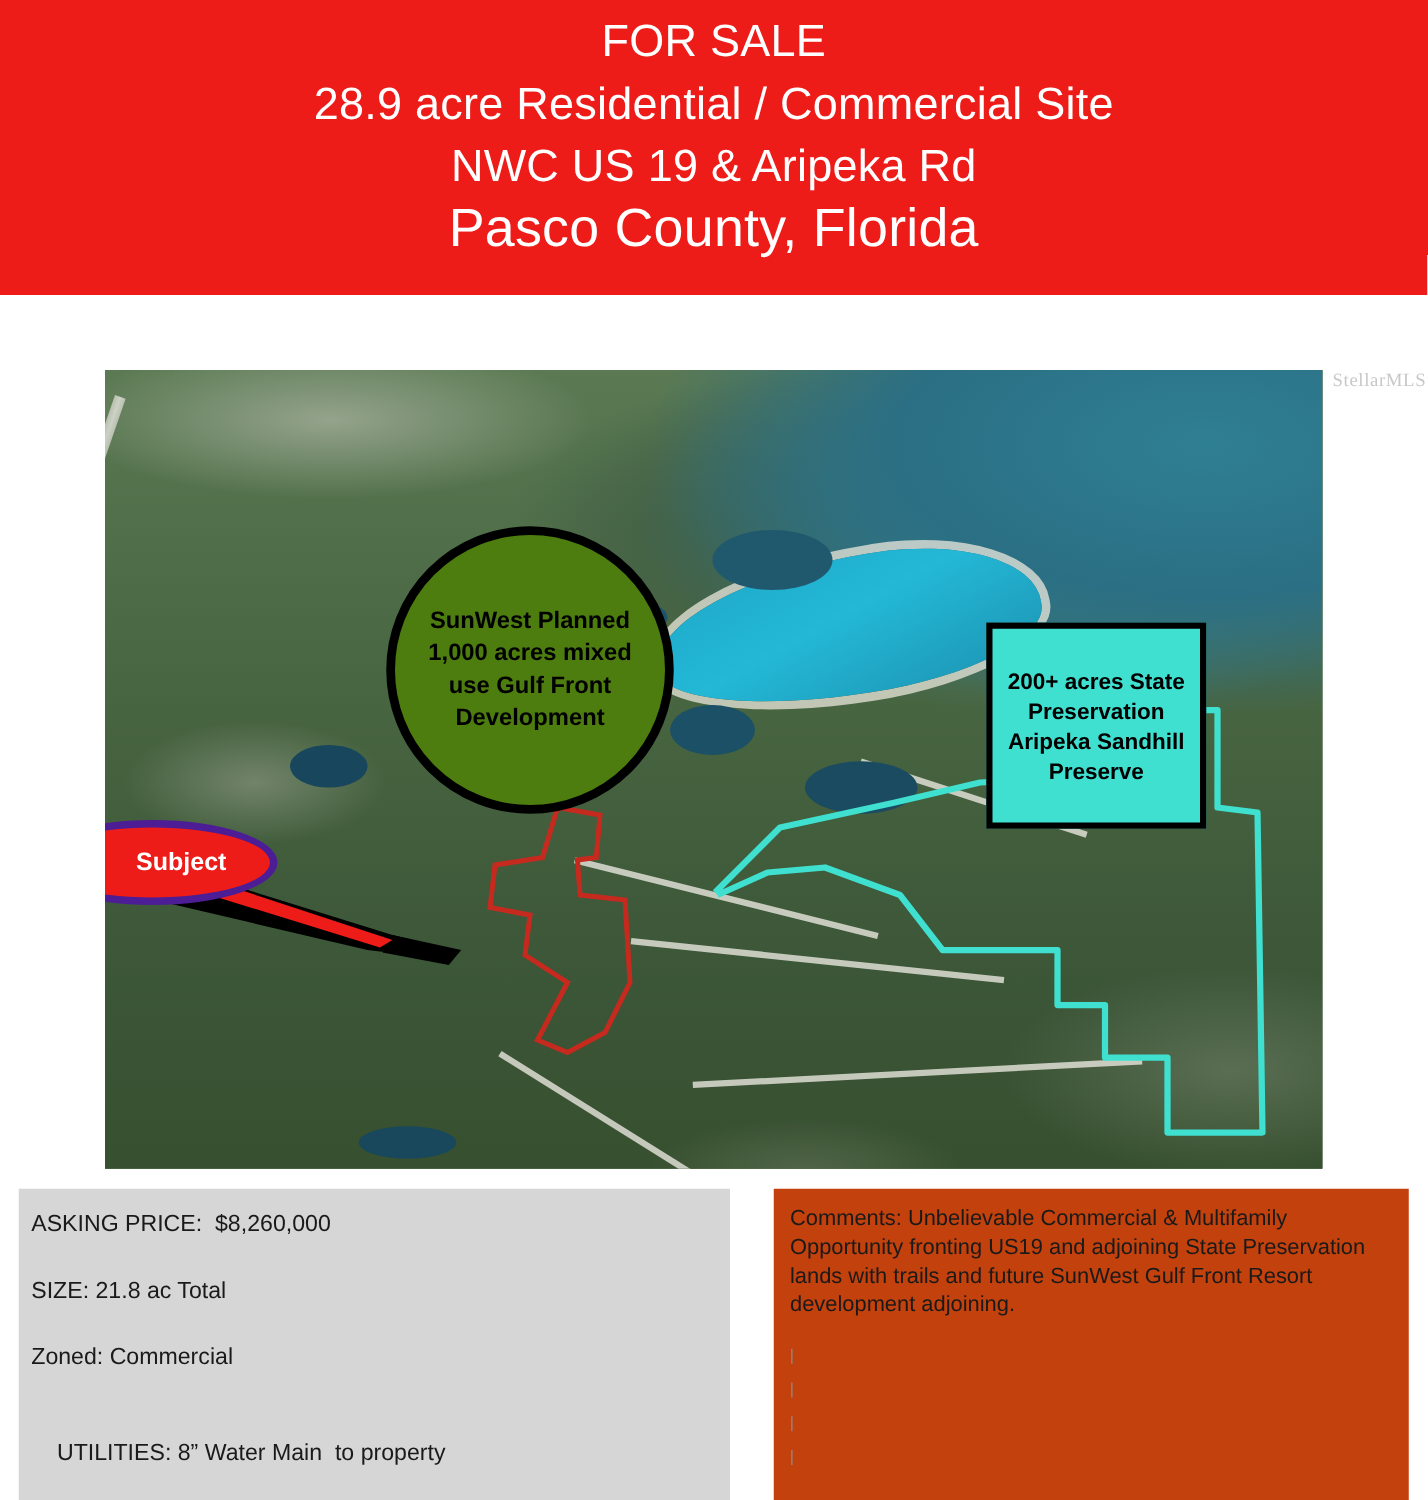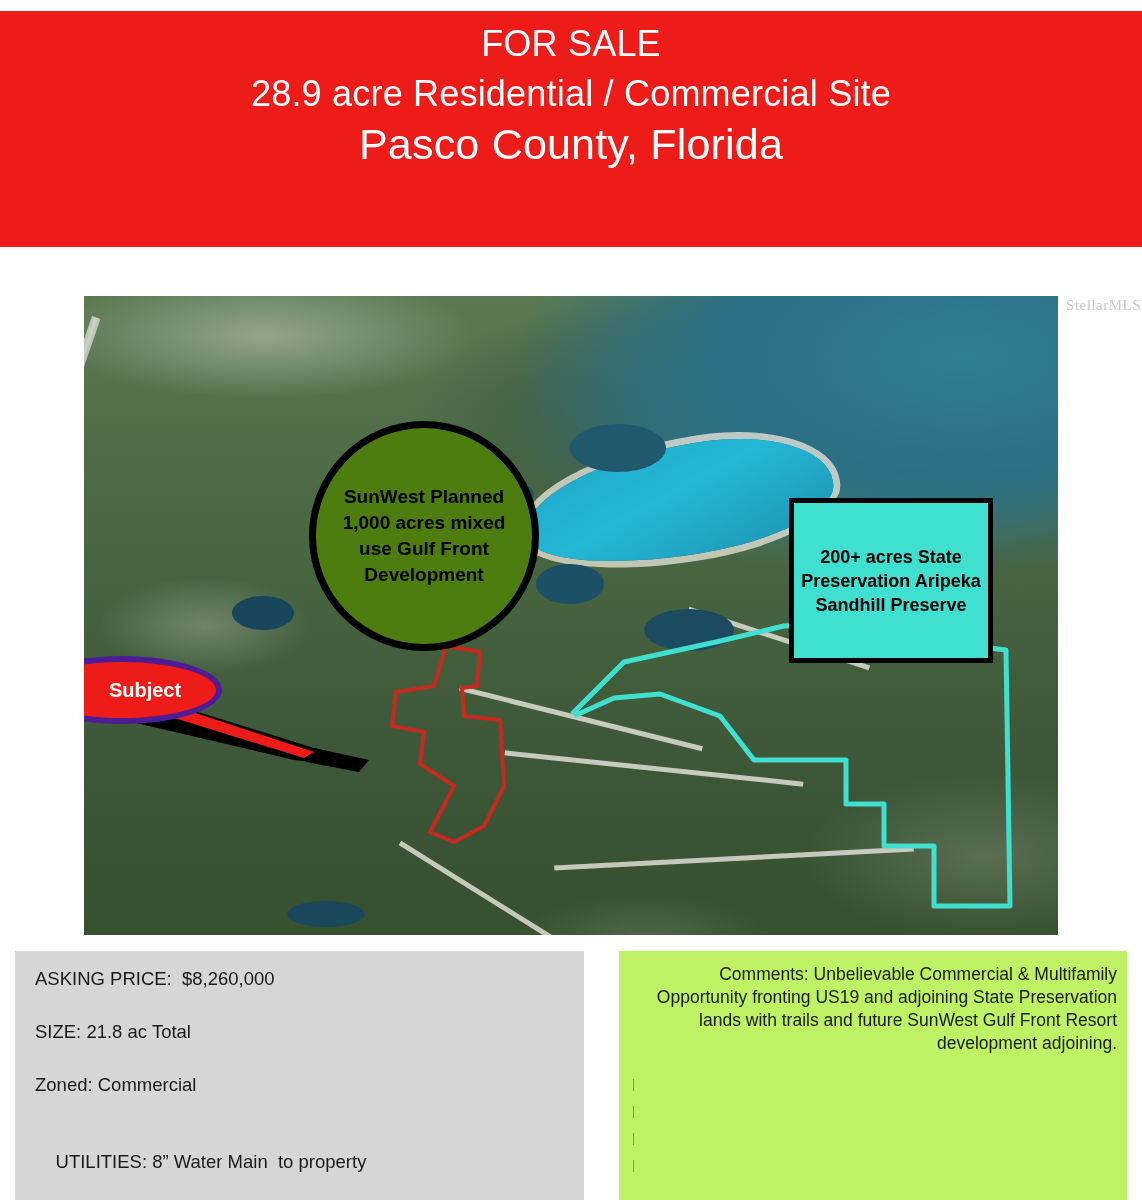--- a/index.html
+++ b/index.html
@@ -19,21 +19,20 @@
   .header {
     width: 1142px;
     height: 236px;
     background: #ee1c19;
     box-sizing: border-box;
     display: flex;
     flex-direction: column;
     align-items: center;
     justify-content: flex-start;
     padding-top: 8px;
-    margin-top: 11px;
   }
   .header .line {
     color: #ffffff;
     font-size: 35px;
     line-height: 50px;
     font-weight: 400;
     letter-spacing: 0.2px;
     text-align: center;
     white-space: nowrap;
   }
@@ -161,21 +160,21 @@
     font-size: 19px;
     line-height: 26px;
     padding: 0 18px;
   }
 
   
   .callout-box {
     position: absolute;
     left: 705px;
     top: 202px;
-    width: 204px;
+    width: 176px;
     height: 165px;
     background: #3fe0d0;
     border: 5px solid #000000;
     box-sizing: border-box;
     display: flex;
     align-items: center;
     justify-content: center;
     text-align: center;
   }
   .callout-box .txt {
@@ -227,41 +226,40 @@
 
   
   .panel-left {
     position: absolute;
     left: 15px;
     top: 951px;
     width: 569px;
     height: 249px;
     background: #d6d6d6;
     box-sizing: border-box;
-    padding: 16px 0 0 20px;
+    padding: 16px 0 0 10px;
   }
   .panel-left .row {
     font-size: 18.5px;
     color: #1a1a1a;
     line-height: 24px;
     margin-bottom: 29px;
     white-space: pre;
   }
   .panel-left .row.utilities { margin-bottom: 24px; }
 
   .panel-right {
     position: absolute;
     left: 619px;
     top: 951px;
     width: 508px;
     height: 249px;
-    background: #bef264;
+    background: #c2410c;
     box-sizing: border-box;
     padding: 12px 10px 0 13px;
-    text-align: right;
   }
   .panel-right .comments {
     font-size: 17.5px;
     color: #1a1a1a;
     line-height: 23px;
   }
   .ruler-ticks {
     position: absolute;
     left: 14px;
     top: 128px;
@@ -274,20 +272,21 @@
     background: #8d8d8d;
     margin-bottom: 15px;
   }
 </style>
 </head>
 <body>
 
 <div class="header">
   <div class="line l1">FOR SALE</div>
   <div class="line l2">28.9 acre Residential / Commercial Site</div>
+  <div class="line l3">NWC US 19 &amp; Aripeka Rd</div>
   <div class="line l4">Pasco County, Florida</div>
 </div>
 
 <div class="map-wrap">
   <div class="aerial"></div>
 
   <div class="highway h2"></div>
   <div class="road-diag r1"></div>
   <div class="road-diag r2"></div>
   <div class="road-diag r3"></div>

